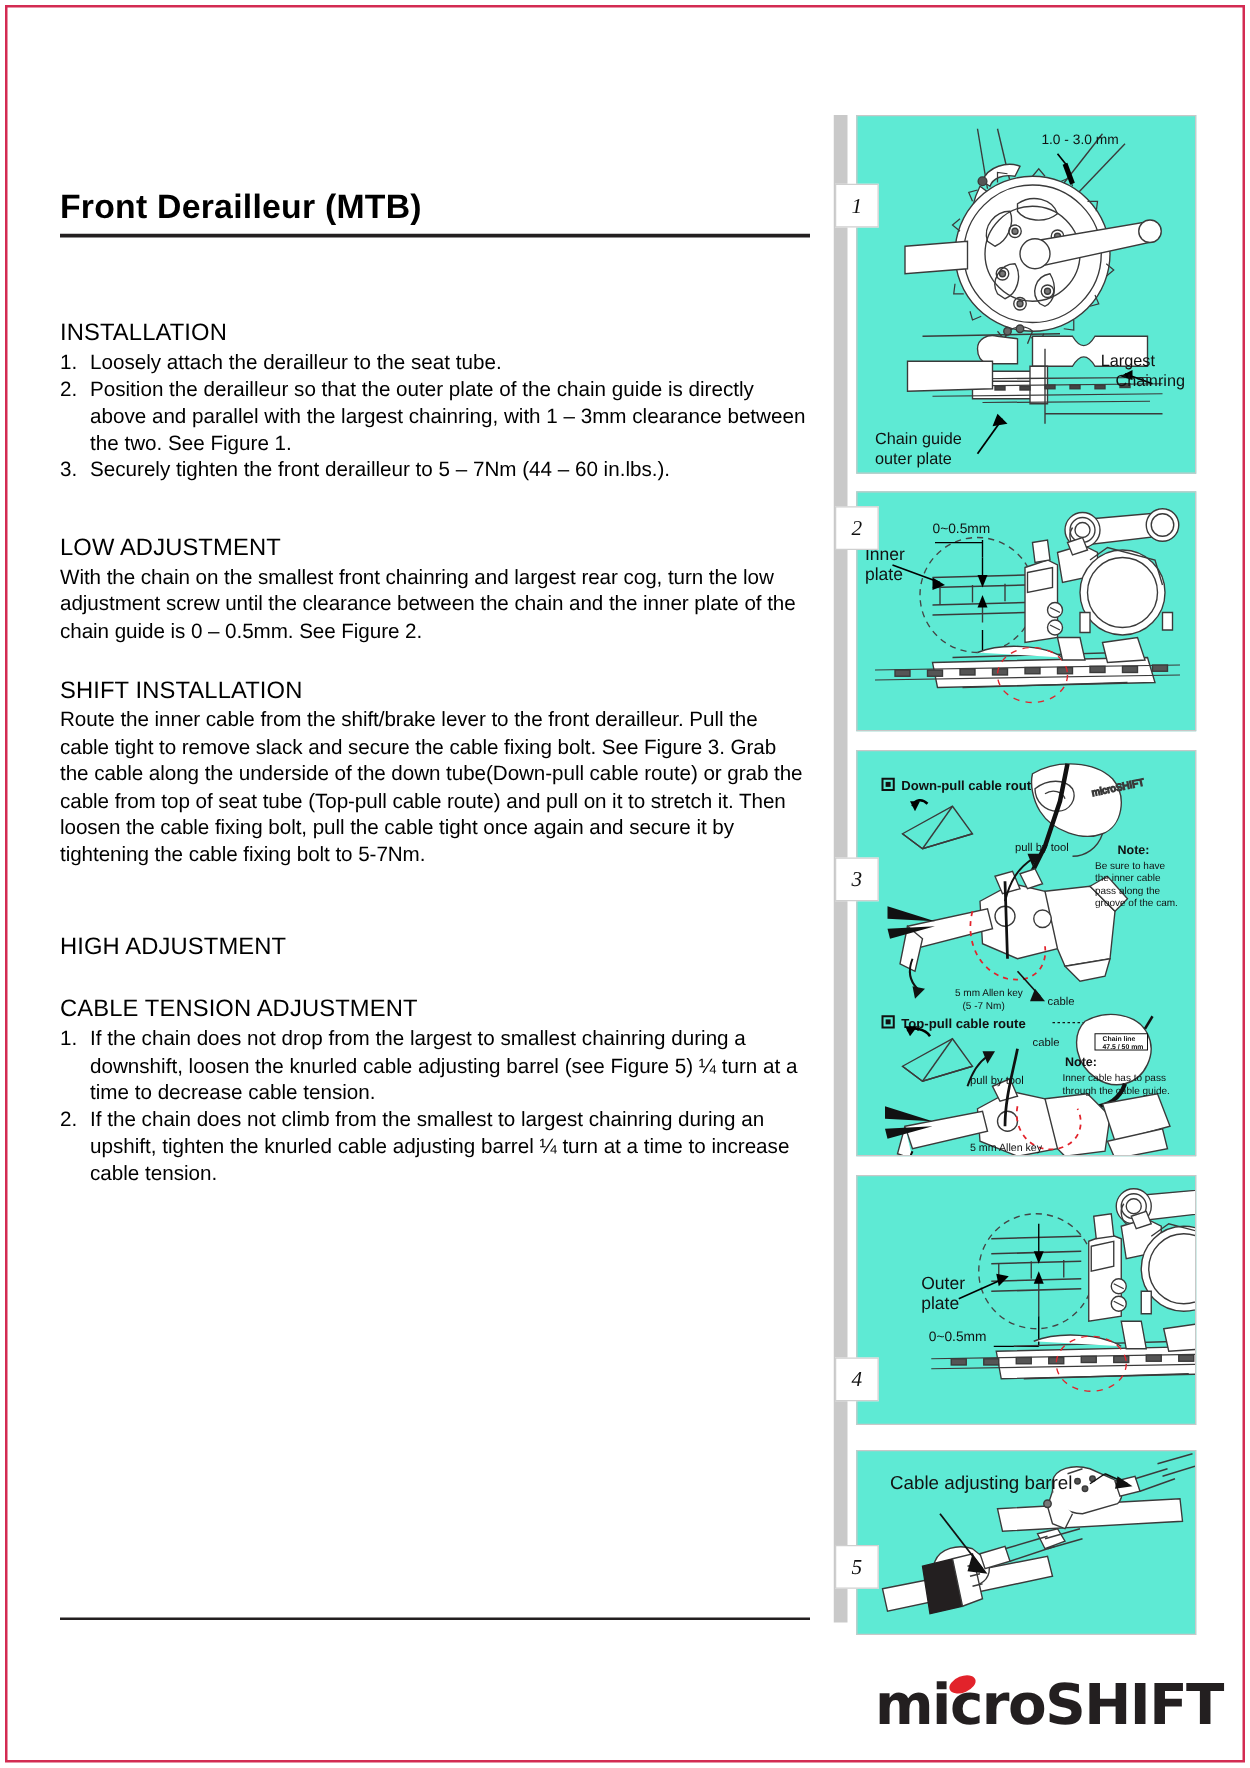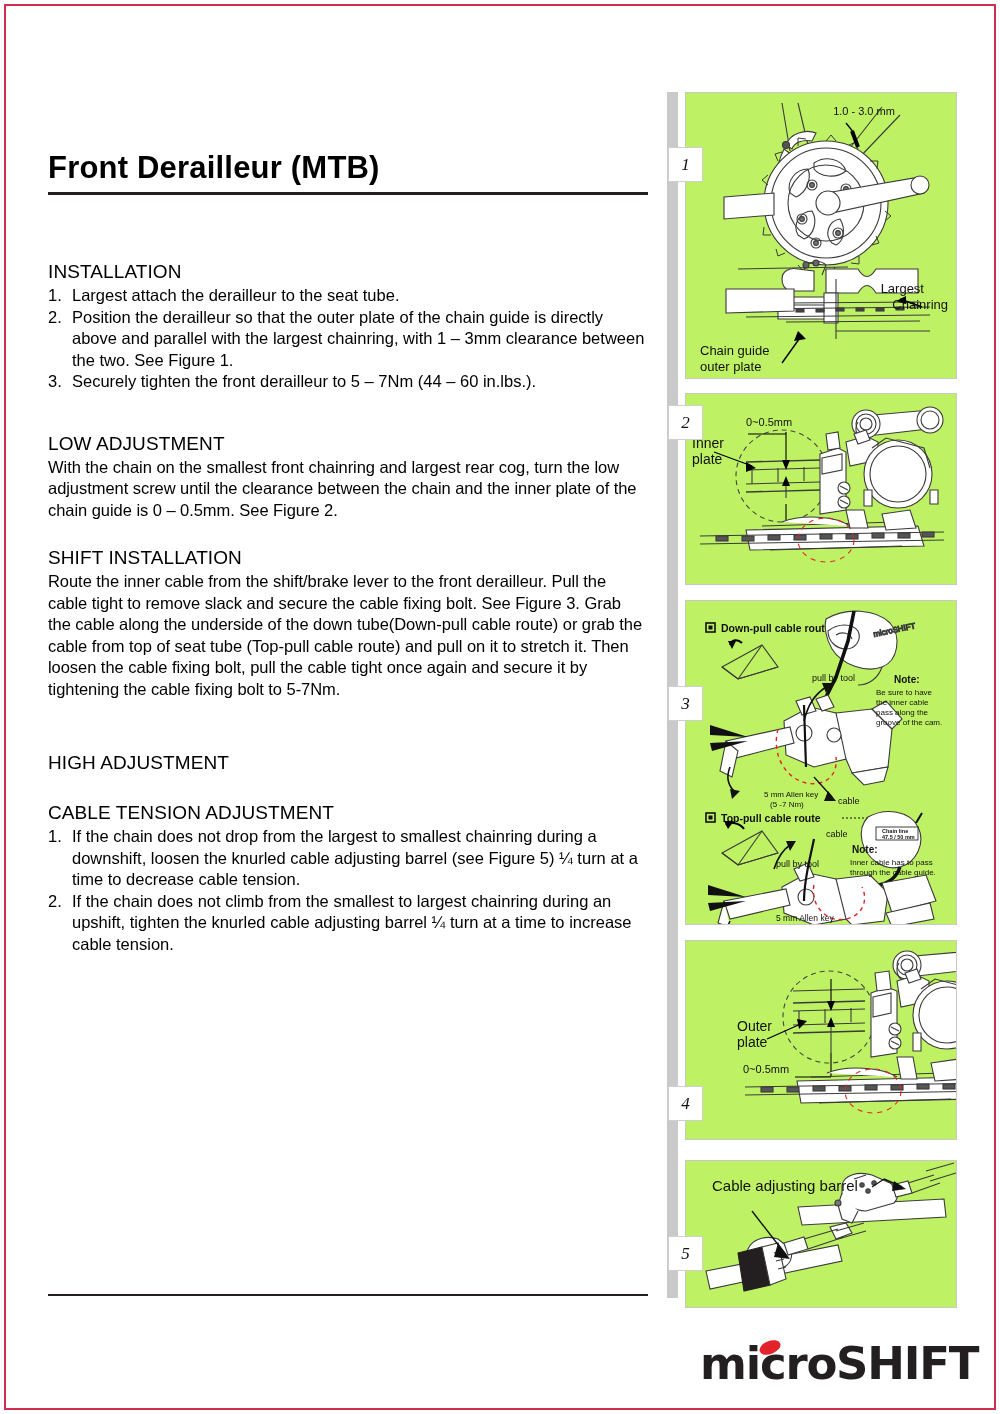--- a/index.html
+++ b/index.html
@@ -3,40 +3,40 @@
 <meta charset="utf-8">
 <style>
   html,body{margin:0;padding:0;background:#ffffff;}
   body{width:1000px;height:1414px;position:relative;font-family:"Liberation Sans",sans-serif;color:#000;}
 
   .page-border{position:absolute;left:4px;top:4px;width:992px;height:1406px;border:2px solid #d32b52;box-sizing:border-box;pointer-events:none;}
 
   
   .text-col{position:absolute;left:48px;top:150px;width:600px;}
 
-  .doc-title{font-size:31px;font-weight:bold;letter-spacing:.2px;margin:0;padding:0 0 5px 0;display:inline-block;}
+  .doc-title{font-size:27px;font-weight:bold;letter-spacing:.2px;margin:0;padding:0 0 5px 0;display:inline-block;}
   .title-rule{width:600px;height:3px;background:#231f20;margin-top:1px;}
 
   .section{margin-top:0;}
   h2.sec-head{font-size:19px;font-weight:normal;margin:0 0 2px 0;letter-spacing:.1px;}
   p.body{font-size:16.5px;line-height:21.5px;margin:0;letter-spacing:-.05px;}
   ol.body-list{margin:0;padding:0;list-style:none;font-size:16.5px;line-height:21.5px;}
   ol.body-list li{position:relative;padding-left:24px;margin:0;}
   ol.body-list li .num{position:absolute;left:0;top:0;}
 
   .gap-sm{height:12px;}
   .gap-md{height:26px;}
   .gap-lg{height:40px;}
 
   .bottom-rule{position:absolute;left:48px;top:1294px;width:600px;height:2px;background:#231f20;}
 
   
   .gray-strip{position:absolute;left:667px;top:92px;width:11px;height:1206px;background:#c9c9c9;}
 
-  .fig{position:absolute;border:1px solid #c8c8c8;background:#bef264;box-sizing:border-box;overflow:hidden;}
+  .fig{position:absolute;border:1px solid #c8c8c8;background:#5eead4;box-sizing:border-box;overflow:hidden;}
   .fig svg{display:block;}
 
   .fignum{position:absolute;width:33px;height:33px;background:#fff;border:1px solid #cfcfcf;
           display:flex;align-items:center;justify-content:center;
           font-family:"Liberation Serif",serif;font-style:italic;font-size:17px;color:#111;z-index:5;}
 
   
   .logo{position:absolute;left:700px;top:1336px;width:258px;height:56px;}
   .logo-text{font-family:"DejaVu Sans",sans-serif;font-size:45px;font-weight:bold;letter-spacing:-1.2px;color:#231f20;line-height:56px;}
   .logo-dot{position:absolute;left:59px;top:5px;width:22px;height:13px;background:#e2232b;border-radius:50%;transform:rotate(-22deg);}
@@ -57,21 +57,21 @@
   </div>
 
   <div class="gap-lg"></div>
   <div class="gap-md"></div>
 
   <div class="section">
     <h2 class="sec-head">INSTALLATION</h2>
     <ol class="body-list">
       <li>
         <span class="num">1.</span>
-        <span>Largest attach the derailleur to the seat tube.</span>
+        <span>Loosely attach the derailleur to the seat tube.</span>
       </li>
       <li>
         <span class="num">2.</span>
         <span>Position the derailleur so that the outer plate of the chain guide is directly above and parallel with the largest chainring, with 1 – 3mm clearance between the two. See Figure 1.</span>
       </li>
       <li>
         <span class="num">3.</span>
         <span>Securely tighten the front derailleur to 5 – 7Nm (44 – 60 in.lbs.).</span>
       </li>
     </ol>

